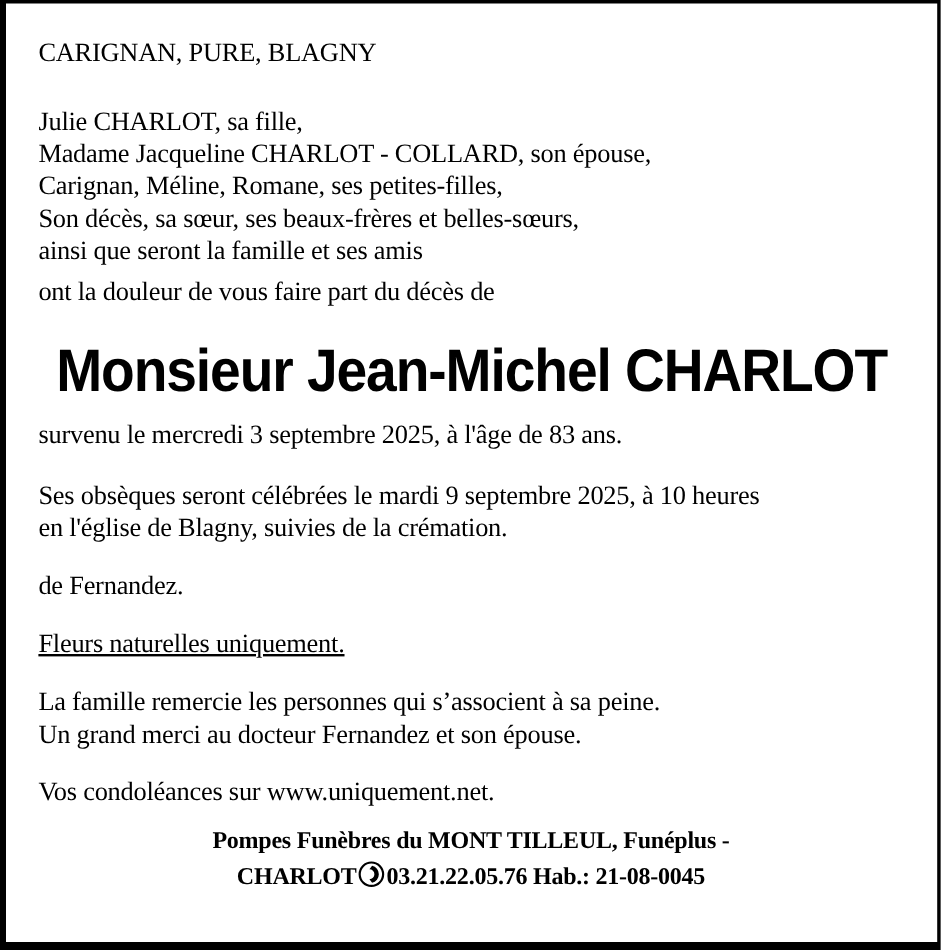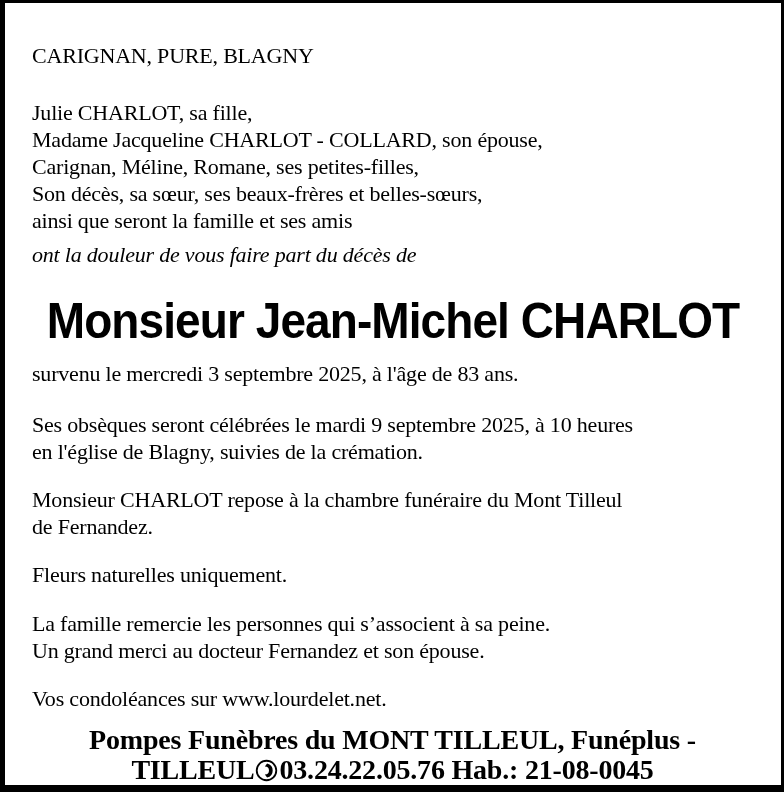--- a/index.html
+++ b/index.html
@@ -8,36 +8,36 @@
     background: #ffffff;
   }
   .page {
     box-sizing: border-box;
     width: 784px;
     height: 792px;
     background: #ffffff;
     border-style: solid;
     border-color: #000000;
     border-width: 3px 3px 7px 5px;
-    padding: 12px 28px 0 27px;
+    padding: 0 28px 0 27px;
     overflow: hidden;
     font-family: "Liberation Serif", serif;
     color: #000000;
   }
   .body-text {
     margin: 0;
     font-size: 22px;
     line-height: 27px;
     letter-spacing: -0.2px;
     white-space: nowrap;
   }
   .line { display: block; }
   .towns          { margin-top: 27px; }
   .family         { margin-top: 30px; }
-  .announcement   { margin-top: 7px; font-style: italic; }
+  .announcement   { margin-top: 7px; }
   .name-wrap {
     position: relative;
     margin-top: 22px;
     height: 62px;
   }
   .deceased-name {
     position: absolute;
     left: 50%;
     top: 0;
     white-space: nowrap;
@@ -45,28 +45,28 @@
     font-weight: bold;
     font-size: 50px;
     line-height: 62px;
     letter-spacing: -1px;
     transform: translateX(-50%) scaleX(0.92);
     transform-origin: center;
   }
   .death-line     { margin-top: 8px; }
   .ceremony       { margin-top: 24px; }
   .repose         { margin-top: 21px; }
-  .flowers        { margin-top: 21px; }
+  .flowers        { margin-top: 21px; text-decoration: underline; }
   .thanks         { margin-top: 22px; }
   .condolences    { margin-top: 21px; }
   .footer {
     margin-top: 13px;
     text-align: center;
     font-weight: bold;
-    font-size: 28px;
+    font-size: 20px;
     line-height: 30px;
     letter-spacing: -0.2px;
     white-space: nowrap;
   }
   .phone-icon {
     display: inline-block;
     width: 23px;
     height: 23px;
     vertical-align: -3px;
     margin: 0 1px;
@@ -94,36 +94,35 @@
   </div>
 
   <p class="body-text death-line">survenu le mercredi 3 septembre 2025, à l'âge de 83 ans.</p>
 
   <p class="body-text ceremony">
     <span class="line">Ses obsèques seront célébrées le mardi 9 septembre 2025, à 10 heures</span>
     <span class="line">en l'église de Blagny, suivies de la crémation.</span>
   </p>
 
   <p class="body-text repose">
-    <span class="line">Monsieur CHARLOT repose à la chambre funéraire du Mont Tilleul</span>
     <span class="line">de Fernandez.</span>
   </p>
 
   <p class="body-text flowers">Fleurs naturelles uniquement.</p>
 
   <p class="body-text thanks">
     <span class="line">La famille remercie les personnes qui s’associent à sa peine.</span>
     <span class="line">Un grand merci au docteur Fernandez et son épouse.</span>
   </p>
 
-  <p class="body-text condolences">Vos condoléances sur www.lourdelet.net.</p>
+  <p class="body-text condolences">Vos condoléances sur www.uniquement.net.</p>
 
   <div class="footer">
     <span class="line">Pompes Funèbres du MONT TILLEUL, Funéplus -</span>
     <span class="line">
-      <span>TILLEUL</span><span class="phone-icon"><svg width="23" height="23" viewBox="0 0 24 24" xmlns="http://www.w3.org/2000/svg">
+      <span>CHARLOT</span><span class="phone-icon"><svg width="23" height="23" viewBox="0 0 24 24" xmlns="http://www.w3.org/2000/svg">
             <circle cx="12" cy="12" r="10.2" fill="none" stroke="#000000" stroke-width="1.9"></circle>
             <path d="M12.6 4.6 a 7.6 7.6 0 0 1 0 14.8 l -2.3 -3.1 a 4.1 4.1 0 0 0 0 -8.6 Z" fill="#000000"></path>
-          </svg></span><span>03.24.22.05.76 Hab.: 21-08-0045</span>
+          </svg></span><span>03.21.22.05.76 Hab.: 21-08-0045</span>
     </span>
   </div>
 
 </div>
 
 </body></html>

